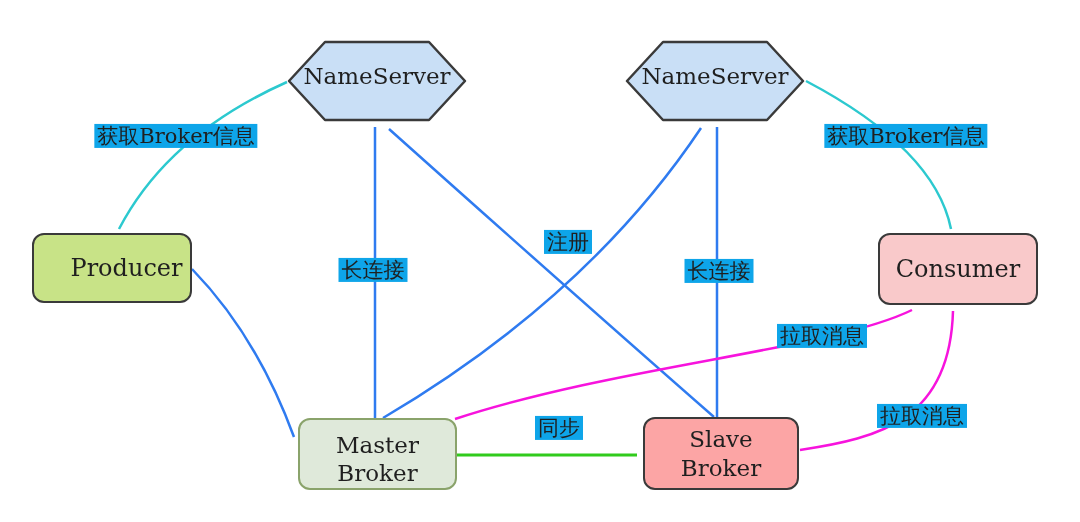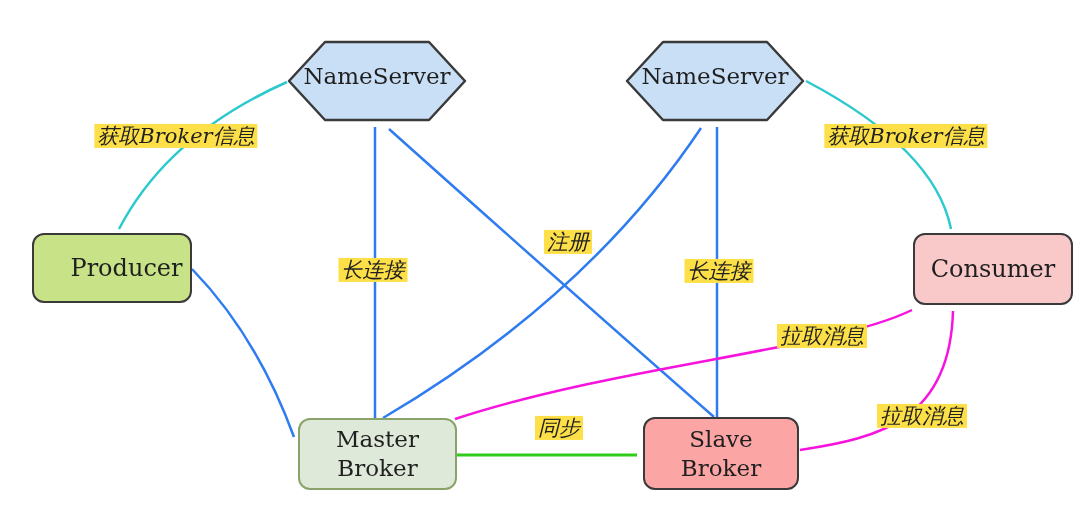--- a/index.html
+++ b/index.html
@@ -13,36 +13,36 @@
   .edge-green{stroke-width:3px;}
 
   .node{
     position:absolute;display:flex;align-items:center;justify-content:center;
     text-align:center;box-sizing:border-box;
   }
   .rnode{
     border:2.5px solid #3a3a3a;border-radius:12px;font-size:24px;line-height:1.25;
   }
   .producer{left:32px;top:233px;width:160px;height:70px;background:#c8e387;padding-left:29px;}
-  .consumer{left:878px;top:233px;width:160px;height:72px;background:#f9c9ca;margin-left:35px;}
-  .master{left:298px;top:418px;width:159px;height:72px;background:#dfe9da;border-color:#8aa36b;font-size:23px;}
+  .consumer{left:878px;top:233px;width:160px;height:72px;background:#f9c9ca;}
+  .master{left:298px;top:418px;width:159px;height:72px;background:#dfe9da;border-color:#8aa36b;font-size:23px;align-items:flex-end;}
   .slave{left:643px;top:417px;width:156px;height:73px;background:#fca5a5;font-size:23px;}
 
   .hex{position:absolute;width:180px;height:72px;}
   .hex svg{position:absolute;left:0;top:0;}
   .hex .hex-label{
     position:absolute;left:0;top:0;width:100%;height:100%;
     display:flex;align-items:center;justify-content:center;font-size:23px;
   }
   .hex1{left:287px;top:40px;}
   .hex2{left:625px;top:40px;}
 
   .elabel{
-    position:absolute;background:#fde047;padding:0 3px;white-space:nowrap;
-    font-size:21px;transform:translate(-50%,-50%);line-height:1.15;font-style:italic;
+    position:absolute;background:#0ea5e9;padding:0 3px;white-space:nowrap;
+    font-size:21px;transform:translate(-50%,-50%);line-height:1.15;
   }
 </style>
 </head>
 <body>
 
 <div class="canvas">
 
   <svg class="edges" viewBox="0 0 1080 522">
     <defs>
       <marker id="arr-cyan" viewBox="0 0 10 8" refX="9" refY="4" markerWidth="5.5" markerHeight="4.5" orient="auto">

